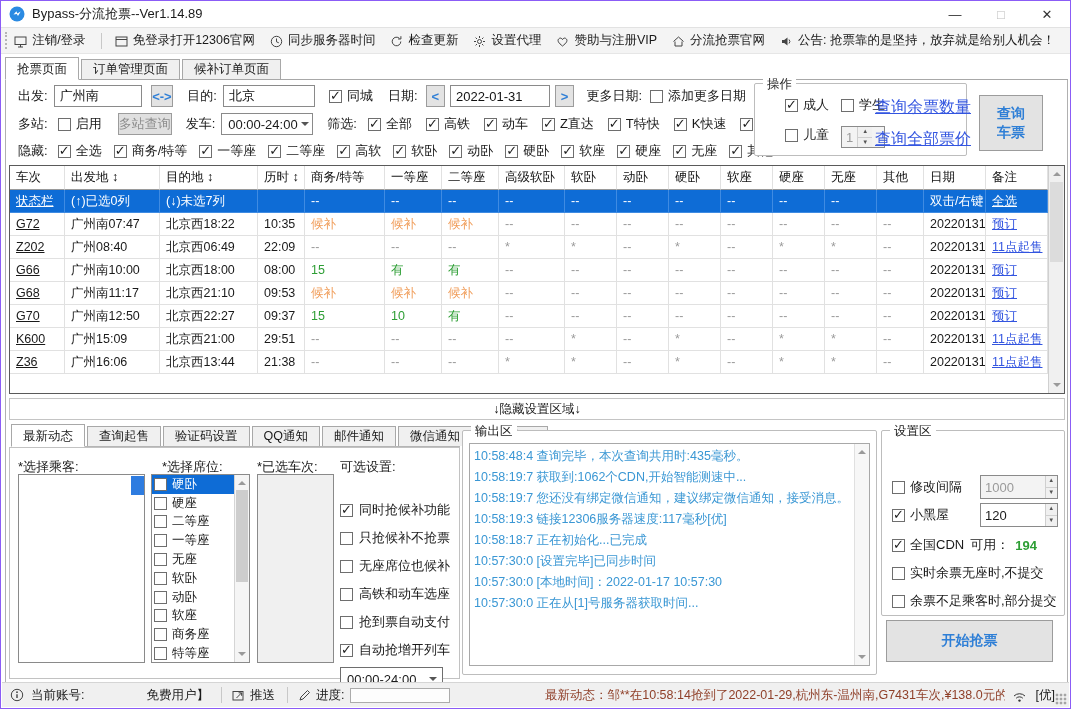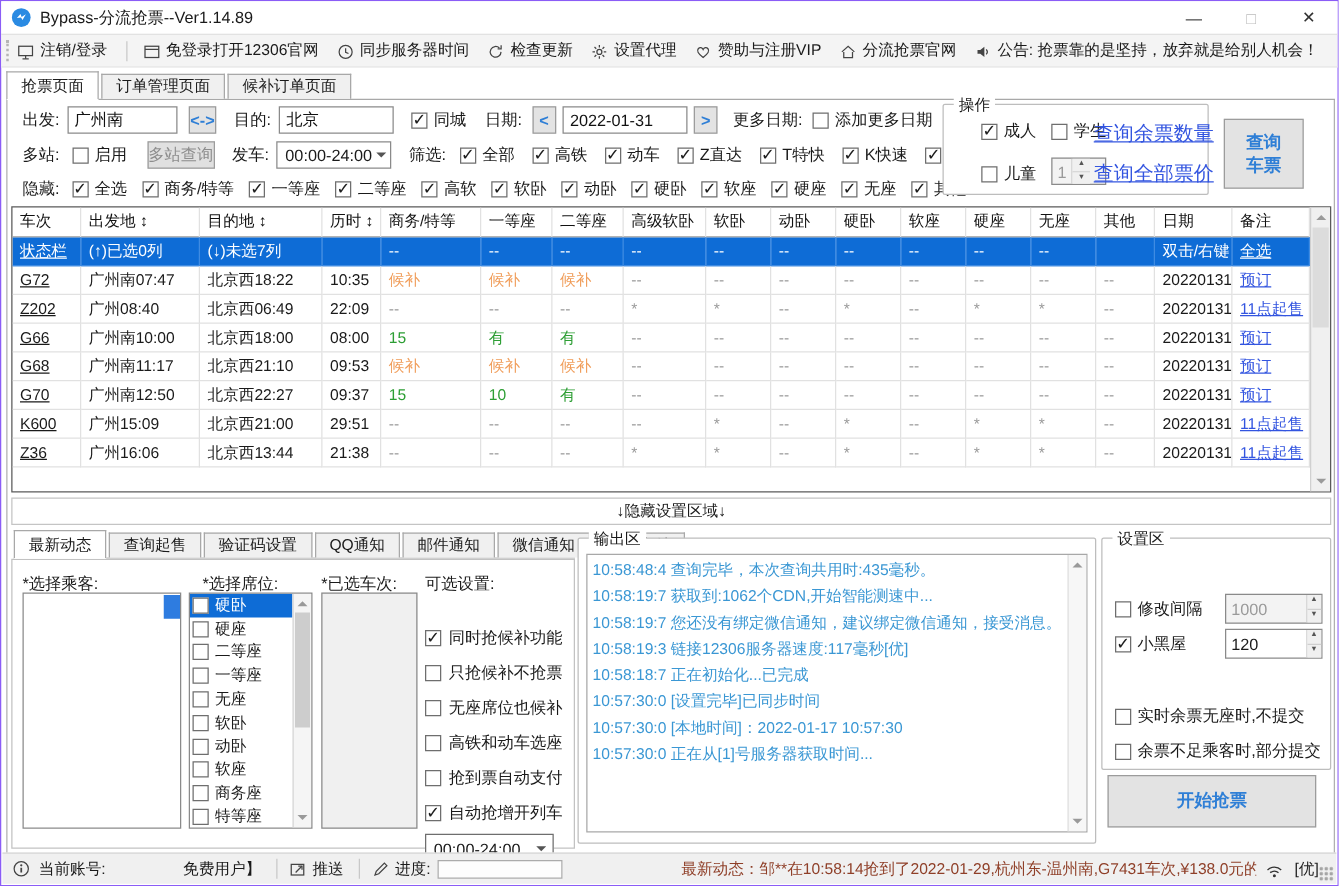--- a/index.html
+++ b/index.html
@@ -51,21 +51,21 @@
   .spin .arr span{flex:1;font-size:6px;line-height:9px;text-align:center;color:#555;background:#f0f0f0;}
   .spin .arr span:first-child{border-bottom:1px solid #cfcfcf;}
   .spin.dis{background:#f3f3f3;}
   .spin.dis .val{color:#9a9a9a;}
   .lnk{color:var(--link);text-decoration:underline;font-size:16px;white-space:nowrap;}
 
   .gbox{position:absolute;border:1px solid #bdbdbd;border-radius:2px;background:#fff;}
   .gtitle{position:absolute;top:-8px;left:8px;background:#fff;padding:0 4px;font-size:12.5px;}
 
   .operate-box{left:748px;top:3px;width:213px;height:73px;}
-  .op-row{position:absolute;left:10px;display:flex;align-items:flex-end;gap:12px;padding-left:20px;}
+  .op-row{position:absolute;left:10px;display:flex;align-items:flex-start;gap:12px;padding-left:20px;}
   .op-link{position:absolute;left:120px;}
   .query-ticket{position:absolute;left:973px;top:15px;width:64px;height:56px;flex-direction:column;line-height:19px;font-size:14px;}
 
   
   .ttable-wrap{position:absolute;left:3px;top:85px;width:1056px;height:229px;border:1px solid #5a5a5a;background:#fff;}
   .tgrid{position:absolute;left:0;top:0;right:16px;bottom:0;overflow:hidden;}
   .trow{display:flex;height:23px;}
   .trow.thead{height:24px;}
   .cell{border-right:1px solid #e1e1e1;border-bottom:1px solid #e1e1e1;padding-left:6px;overflow:hidden;white-space:nowrap;line-height:22px;font-size:12.5px;}
   .thead .cell{line-height:23px;border-bottom:1px solid #9a9a9a;color:#111;}
@@ -703,20 +703,28 @@
           <span>小黑屋</span>
         </label>
         <div class="spin">
           <span class="val">120</span>
           <span class="arr">
               <span>▲</span>
               <span>▼</span>
             </span>
         </div>
       </div>
+      <div class="set-row" style="top:102px;">
+        <label class="cbwrap">
+          <span class="cb checked"></span>
+          <span>全国CDN</span>
+        </label>
+        <span>可用：</span>
+        <span class="cdn-num">194</span>
+      </div>
       <div class="set-row" style="top:130px;">
         <label class="cbwrap">
           <span class="cb"></span>
           <span>实时余票无座时,不提交</span>
         </label>
       </div>
       <div class="set-row" style="top:158px;">
         <label class="cbwrap">
           <span class="cb"></span>
           <span>余票不足乘客时,部分提交</span>

